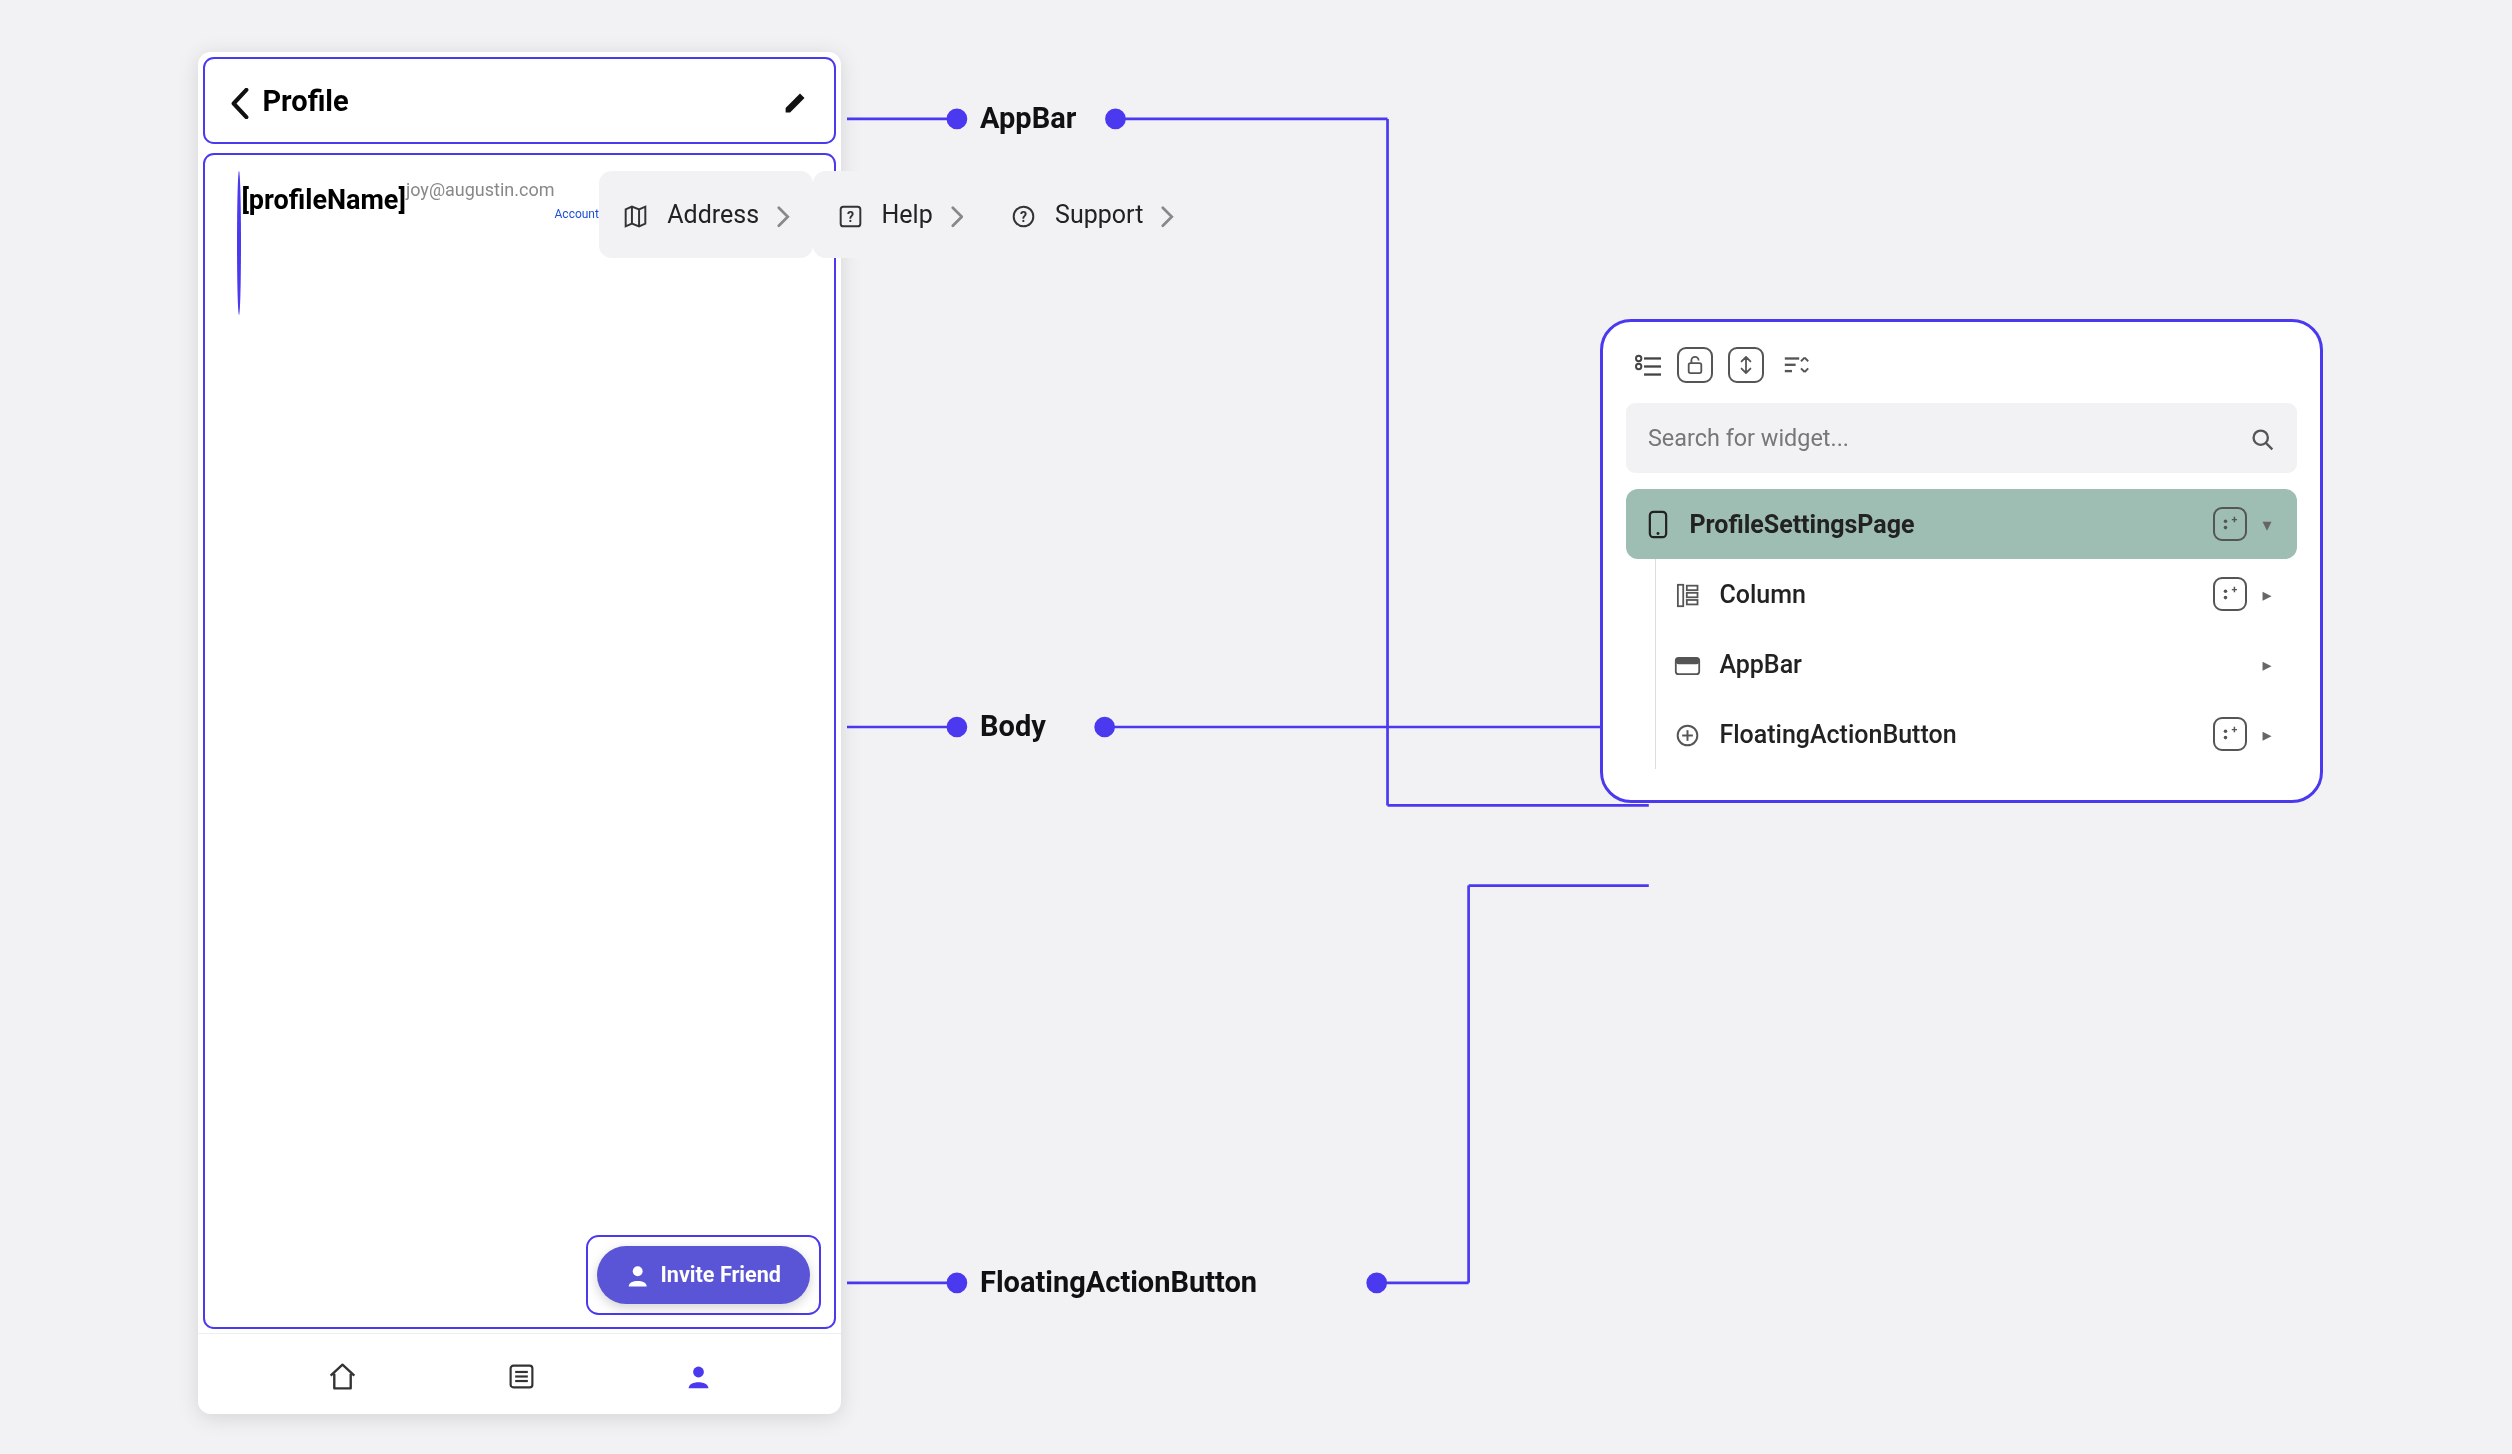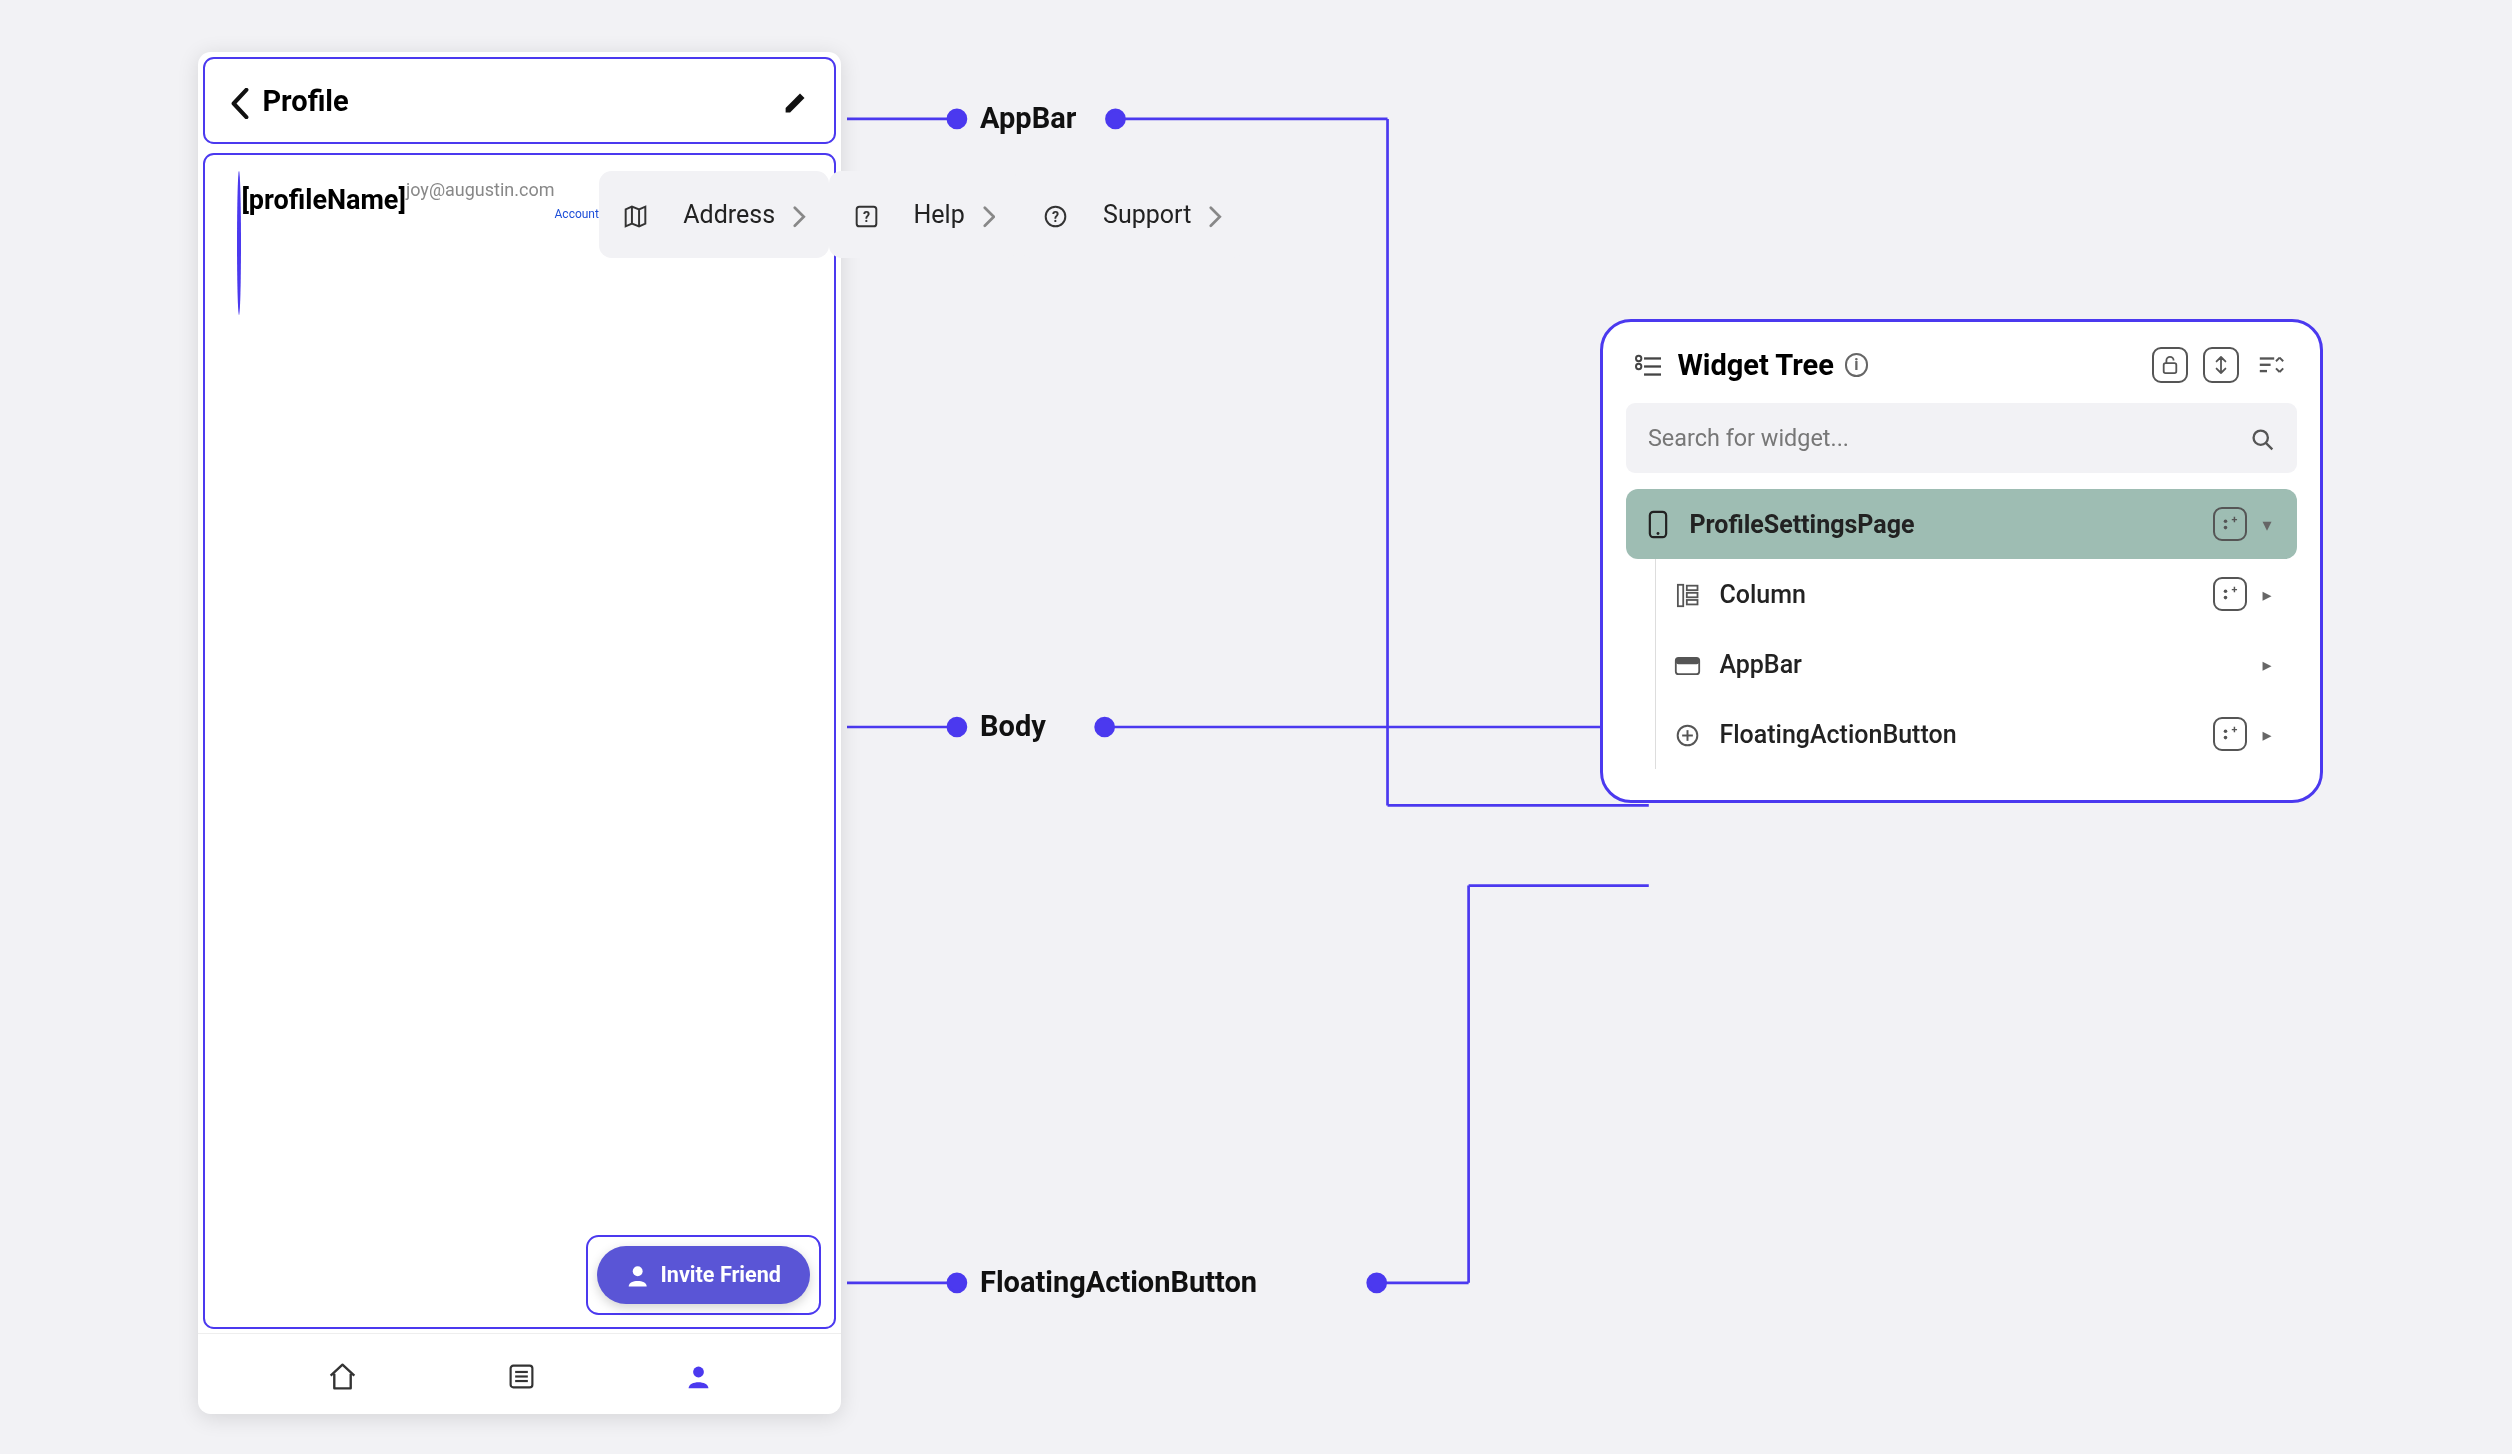--- a/index.html
+++ b/index.html
@@ -82,21 +82,21 @@
   background: #f2f2f5;
   border-radius: 12.6px;
   height: 87px;
   display: flex;
   align-items: center;
   padding: 0 23.4px;
   margin-bottom: 21.6px;
   gap: 18px;
 }
 .row .ricon { width: 27px; text-align: center; font-size: 25px; color: #333; }
-.row .rlabel { flex: 1; font-size: 25px; color: #222; margin-left: 16px; }
+.row .rlabel { flex: 1; font-size: 25px; color: #222; }
 .row .chev { font-size: 27px; color: #888; }
 
 .fab-frame {
   position: absolute;
   right: 12.6px;
   bottom: 12.6px;
   border: 2.7px solid #4b39ef;
   border-radius: 12.6px;
   padding: 9px;
 }
@@ -334,24 +334,20 @@
 <div class="panel">
   <div class="panel-header">
     <span class="ph-icon">
       <svg class="ic-svg" width="29" height="25" viewBox="0 0 32 28">
           <circle cx="5" cy="5" r="3" fill="none" stroke="#444" stroke-width="2.2"></circle>
           <line x1="11" y1="5" x2="30" y2="5" stroke="#444" stroke-width="2.6"></line>
           <circle cx="5" cy="14" r="3" fill="none" stroke="#444" stroke-width="2.2"></circle>
           <line x1="11" y1="14" x2="30" y2="14" stroke="#444" stroke-width="2.6"></line>
           <line x1="11" y1="23" x2="30" y2="23" stroke="#444" stroke-width="2.6"></line>
         </svg>
-    </span>
-    <span class="ph-title">
-      <span>Widget Tree</span>
-      <span class="info">i</span>
     </span>
     <span class="ph-act">
       <svg class="ic-svg" width="18" height="20" viewBox="0 0 20 22">
           <rect x="3" y="9" width="14" height="11" rx="2" stroke="#555" stroke-width="2" fill="none"></rect>
           <path d="M6 9 V6 a4 4 0 0 1 8 0" stroke="#555" stroke-width="2" fill="none"></path>
         </svg>
     </span>
     <span class="ph-act">
       <svg class="ic-svg" width="16" height="20" viewBox="0 0 18 22">
           <path d="M9 2 L4 7 M9 2 L14 7 M9 2 V20 M9 20 L4 15 M9 20 L14 15" stroke="#555" stroke-width="2" fill="none" stroke-linecap="round"></path>

